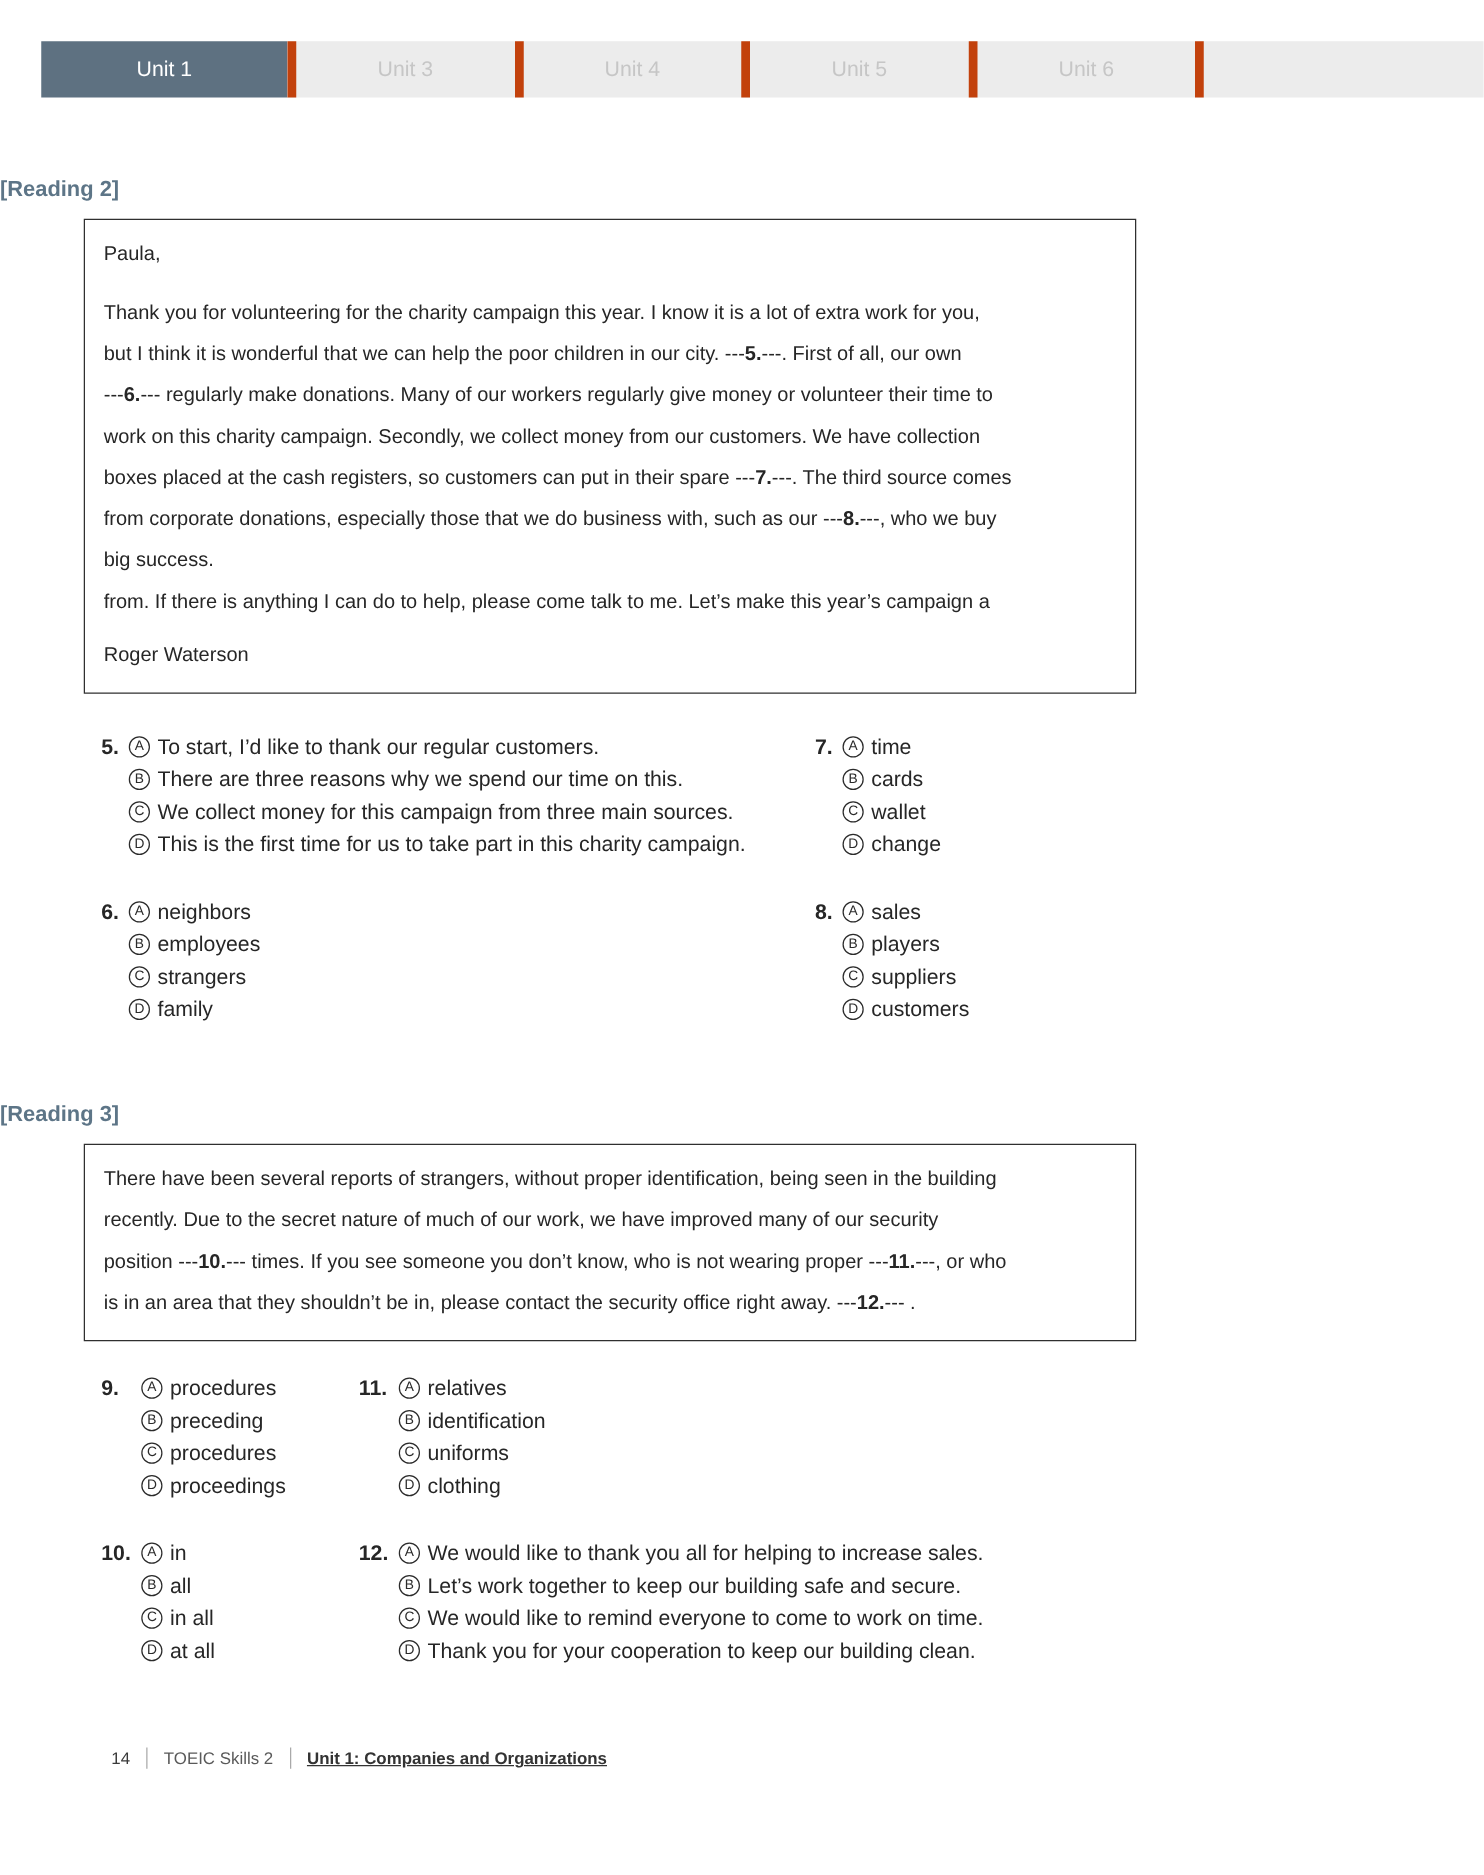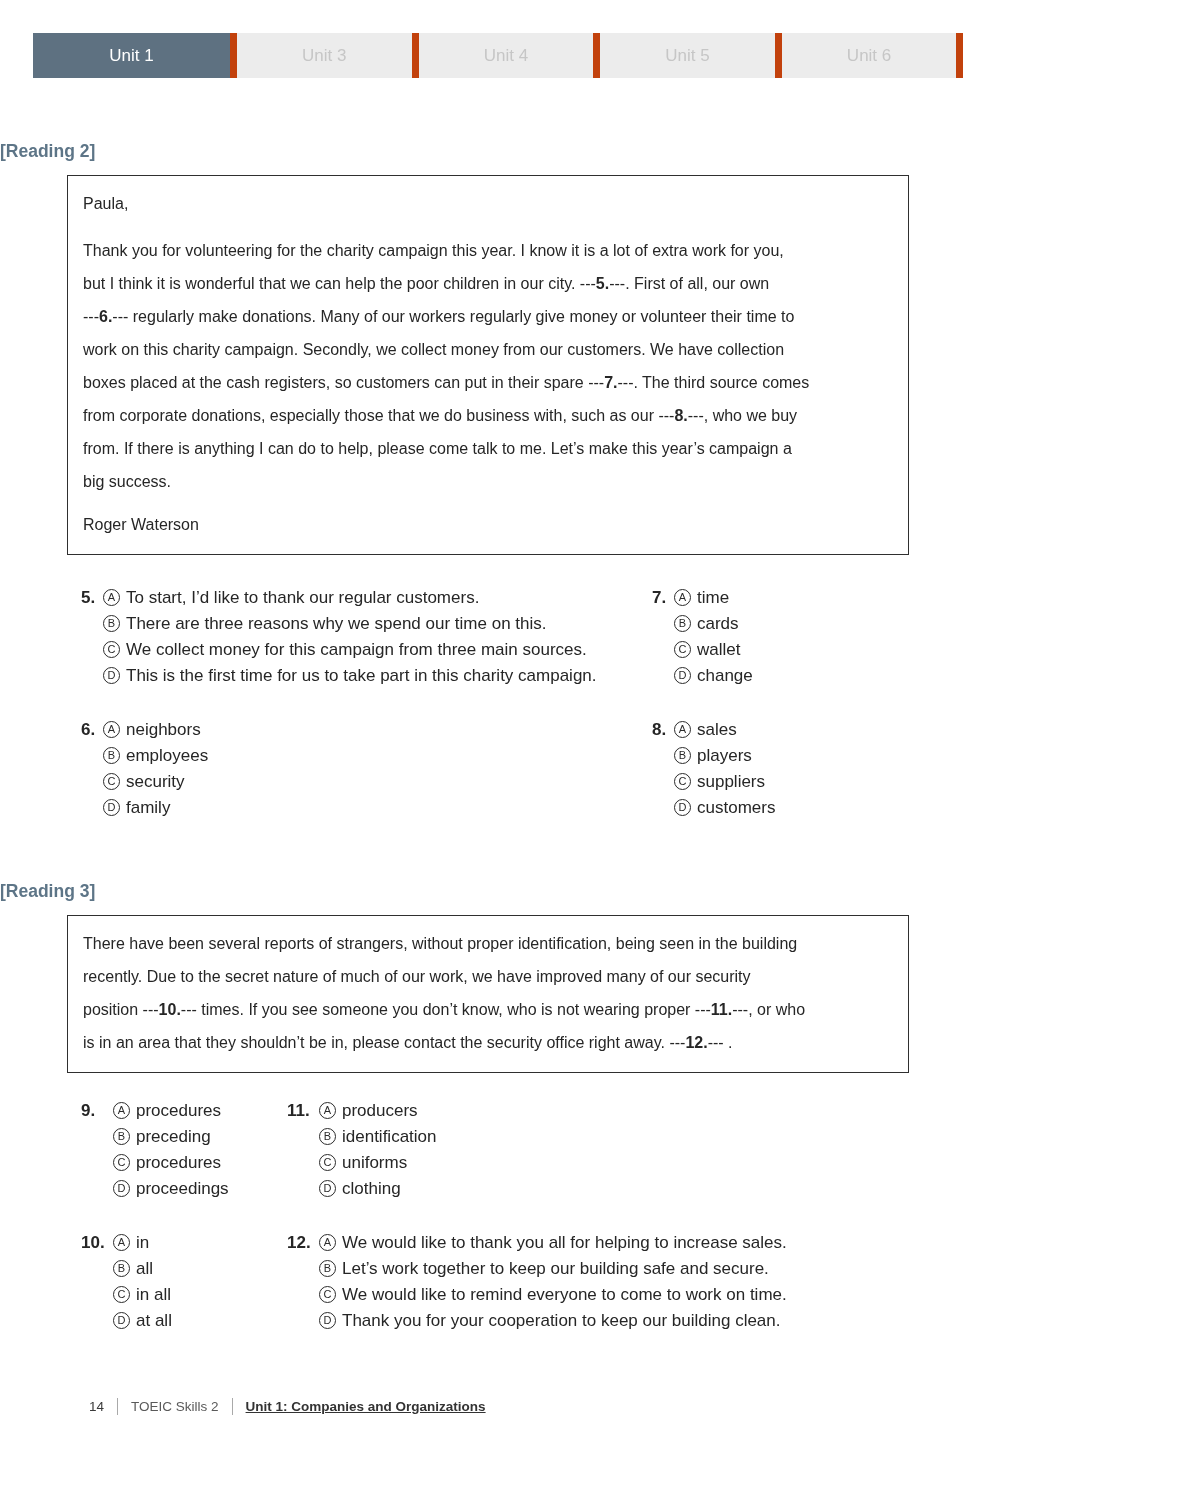--- a/index.html
+++ b/index.html
@@ -9,21 +9,21 @@
     position: relative;
     font-family: "Liberation Sans", sans-serif;
     color: #262626;
     overflow: hidden;
   }
 
   
   .unit-tabs {
     margin-top: 33px;
     margin-left: 33px;
-    width: 929px;
+    width: 1154px;
     height: 45px;
     display: flex;
   }
   .tab {
     width: 181.6px;
     flex: none;
     display: flex;
     align-items: center;
     justify-content: center;
     font-size: 17px;
@@ -129,22 +129,22 @@
 
     <div class="passage-box">
       <div class="salutation">Paula,</div>
       <div class="pbody">
           <div class="pline">Thank you for volunteering for the charity campaign this year. I know it is a lot of extra work for you,</div>
           <div class="pline">but I think it is wonderful that we can help the poor children in our city.  ---<b>5.</b>---. First of all, our own</div>
           <div class="pline">---<b>6.</b>--- regularly make donations. Many of our workers regularly give money or volunteer their time to</div>
           <div class="pline">work on this charity campaign. Secondly, we collect money from our customers. We have collection</div>
           <div class="pline">boxes placed at the cash registers, so customers can put in their spare ---<b>7.</b>---. The third source comes</div>
           <div class="pline">from corporate donations, especially those that we do business with, such as our ---<b>8.</b>---, who we buy</div>
+          <div class="pline">big success.</div>
           <div class="pline">from. If there is anything I can do to help, please come talk to me. Let’s make this year’s campaign a</div>
-          <div class="pline">big success.</div>
         </div>
       <div class="signature">Roger Waterson</div>
     </div>
 
     <div class="qgrid qgrid-r2">
         <div class="qcol">
           <div class="question">
             <div class="qnum">5.</div>
             <div class="opts">
               <div class="opt">
@@ -171,21 +171,21 @@
               <div class="opt">
                 <span class="letter-circle">A</span>
                 <span class="opt-text">neighbors</span>
               </div>
               <div class="opt">
                 <span class="letter-circle">B</span>
                 <span class="opt-text">employees</span>
               </div>
               <div class="opt">
                 <span class="letter-circle">C</span>
-                <span class="opt-text">security</span>
+                <span class="opt-text">strangers</span>
               </div>
               <div class="opt">
                 <span class="letter-circle">D</span>
                 <span class="opt-text">family</span>
               </div>
             </div>
           </div>
         </div>
         <div class="qcol">
           <div class="question">
@@ -290,21 +290,21 @@
               </div>
             </div>
           </div>
         </div>
         <div class="qcol">
           <div class="question">
             <div class="qnum">11.</div>
             <div class="opts">
               <div class="opt">
                 <span class="letter-circle">A</span>
-                <span class="opt-text">producers</span>
+                <span class="opt-text">relatives</span>
               </div>
               <div class="opt">
                 <span class="letter-circle">B</span>
                 <span class="opt-text">identification</span>
               </div>
               <div class="opt">
                 <span class="letter-circle">C</span>
                 <span class="opt-text">uniforms</span>
               </div>
               <div class="opt">

